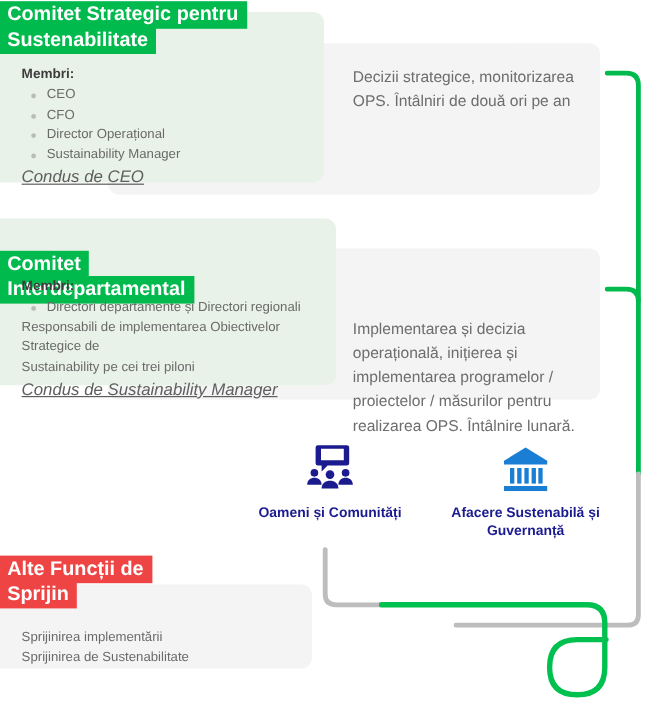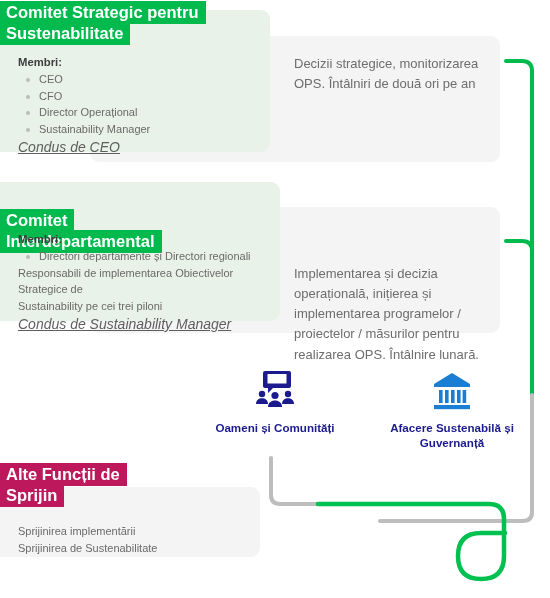--- a/index.html
+++ b/index.html
@@ -25,21 +25,21 @@
   .banner span {
     display: inline;
     font-size: 16.5px;
     font-weight: bold;
     color: #ffffff;
     padding: 2px 7px 3px 6px;
     box-decoration-break: clone;
     -webkit-box-decoration-break: clone;
   }
   .banner-green span { background: #00ba4d; }
-  .banner-gray  span { background: #be185d; }
+  .banner-gray  span { background: #ef4444; }
 
   
   .body { position: absolute; z-index: 7; }
   .members-title {
     font-size: 11.3px; font-weight: bold; color: #3d3d3d;
     margin-bottom: 3px;
   }
   .bullets { list-style: none; }
   .bullets li {
     font-size: 11px; color: #6a6a6a;
@@ -151,21 +151,21 @@
           <circle cx="9" cy="24" r="3.2"></circle>
           <path d="M3 34 c0-3.8 2.8-5.8 6-5.8 s6 2 6 5.8 z"></path>
           <circle cx="35" cy="24" r="3.2"></circle>
           <path d="M29 34 c0-3.8 2.8-5.8 6-5.8 s6 2 6 5.8 z"></path>
         </g>
       </svg>
     </div>
     <div class="plabel lab-navy">Oameni și Comunități</div>
   </div>
 
-  <div class="pillar" style="left:377px; top:368px;">
+  <div class="pillar" style="left:363px; top:368px;">
     <div class="ico">
       <svg width="44" height="42" viewBox="0 0 44 42">
         <g fill="#1a7fd4">
           <path d="M22 3 L40 14 L40 17 L4 17 L4 14 Z"></path>
           <rect x="9" y="20" width="3.6" height="13"></rect>
           <rect x="15" y="20" width="3.6" height="13"></rect>
           <rect x="21" y="20" width="3.6" height="13"></rect>
           <rect x="27" y="20" width="3.6" height="13"></rect>
           <rect x="32.6" y="20" width="3.6" height="13"></rect>
           <rect x="4" y="35" width="36" height="4.2"></rect>

